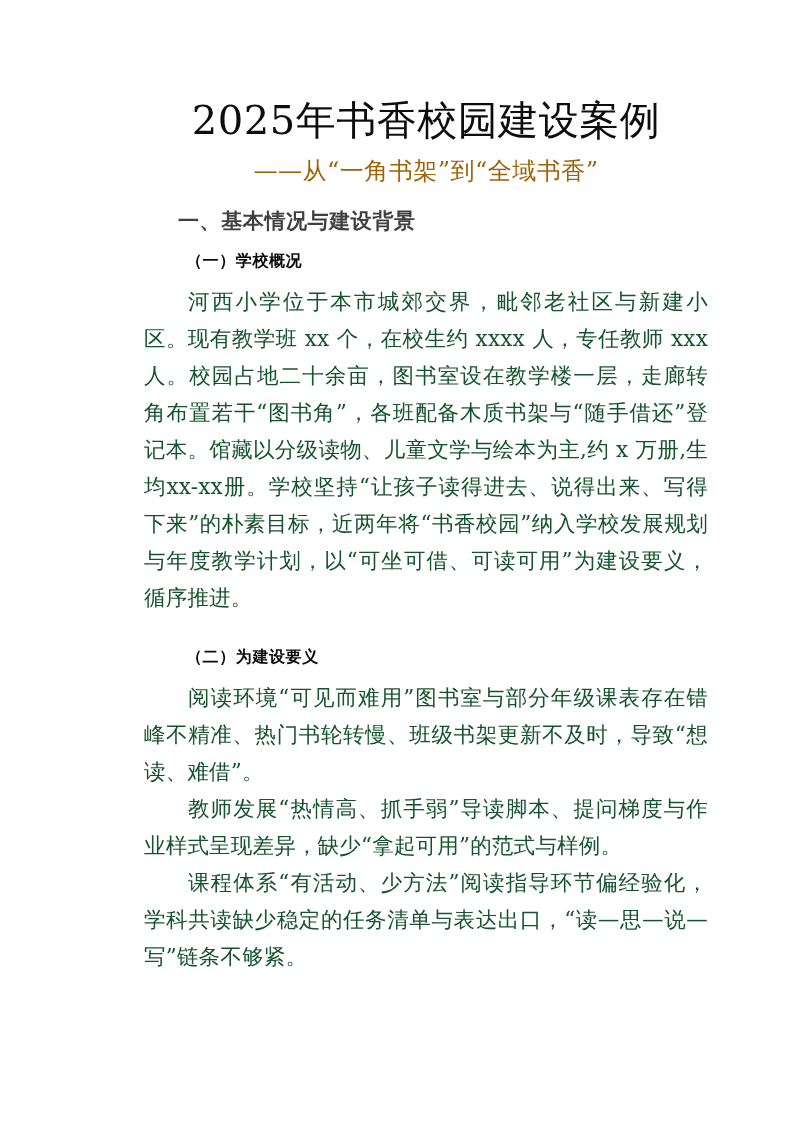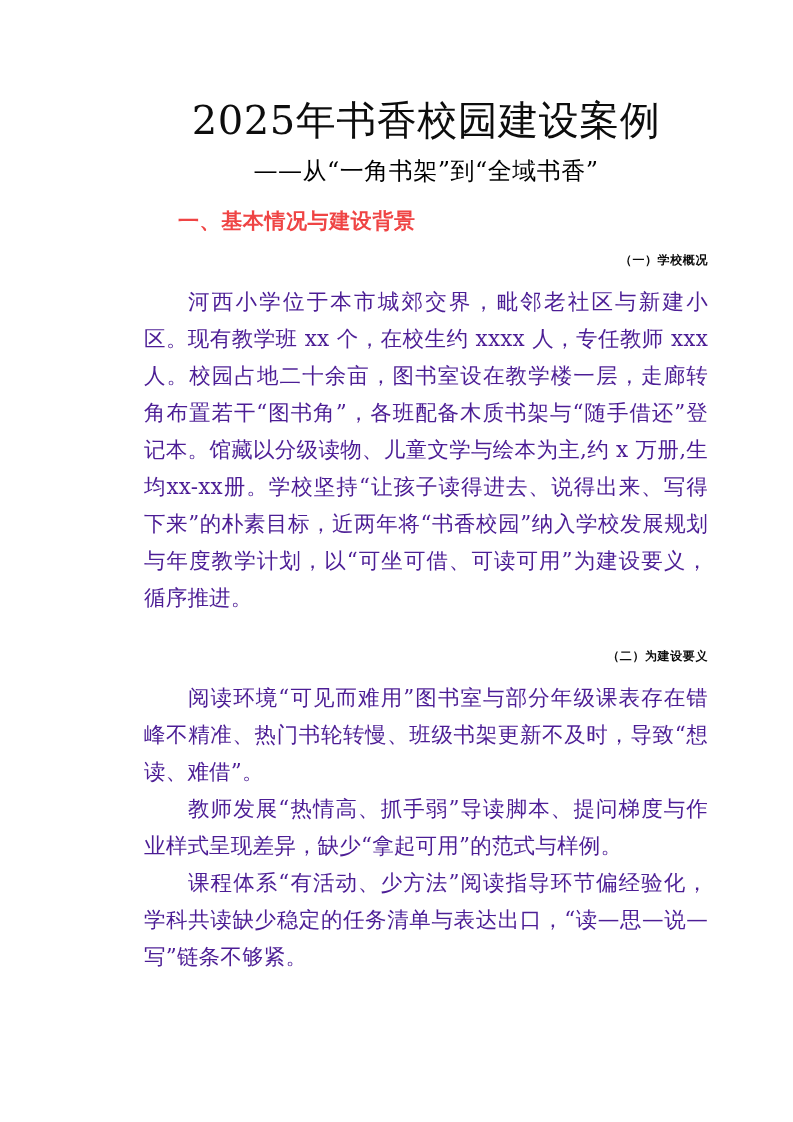--- a/index.html
+++ b/index.html
@@ -41,62 +41,61 @@
     margin: 0;
     padding-top: 96px;
     white-space: nowrap;
   }
 
   .doc-subtitle {
     font-family: "DejaVu Serif", serif;
     font-size: 24px;
     line-height: 34px;
     font-weight: 400;
-    color: #000000;
+    color: #a16207;
     text-align: center;
     margin: 0;
     padding-top: 10px;
     letter-spacing: 0.5px;
     white-space: nowrap;
   }
 
   .h1-sec {
     font-family: "DejaVu Sans", sans-serif;
     font-size: 21px;
     line-height: 34px;
     font-weight: 700;
-    color: #ef4444;
+    color: #404040;
     margin: 0;
     padding-top: 16px;
     padding-left: 34px;
     letter-spacing: 0.6px;
   }
 
   .h2-sec {
     font-family: "DejaVu Sans", sans-serif;
-    font-size: 12px;
+    font-size: 16px;
     line-height: 33px;
     font-weight: 700;
     color: #0b0b0b;
     margin: 0;
     padding-top: 6px;
     padding-left: 42px;
     letter-spacing: 0.6px;
-    text-align: right;
   }
 
   .h2-sec.spaced-above {
     padding-top: 24px;
   }
 
   .body-para {
     font-family: "DejaVu Serif", serif;
     font-size: 21.5px;
     line-height: 37px;
-    color: #4c1d95;
+    color: #14532d;
     margin: 0;
     padding-top: 6px;
     text-indent: 44px;
     text-align: justify;
     text-justify: inter-ideograph;
     letter-spacing: 0.2px;
     word-break: break-all;
   }
 
   .body-para.tight {

